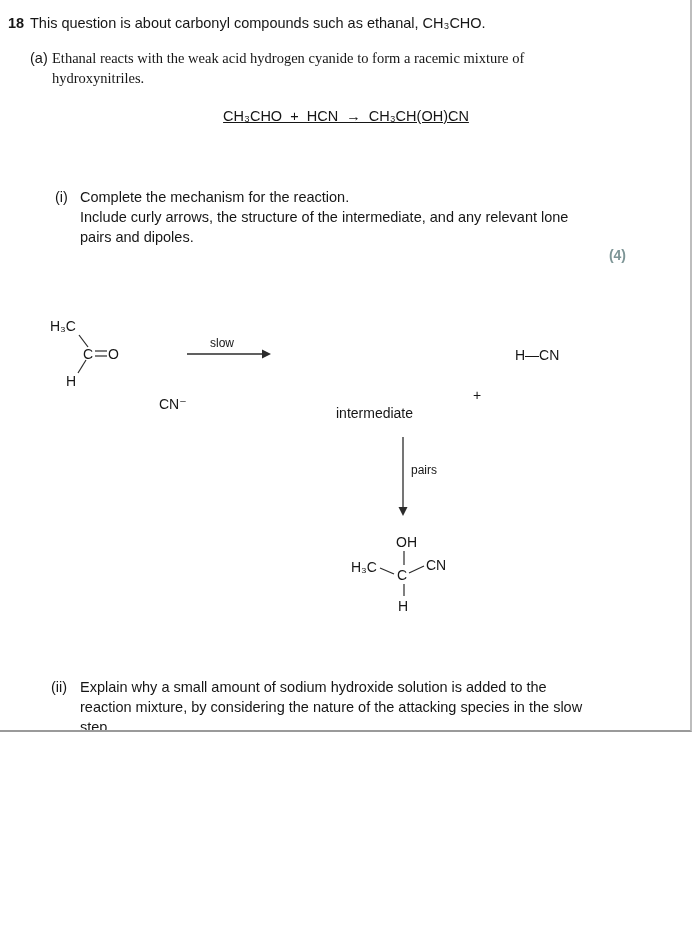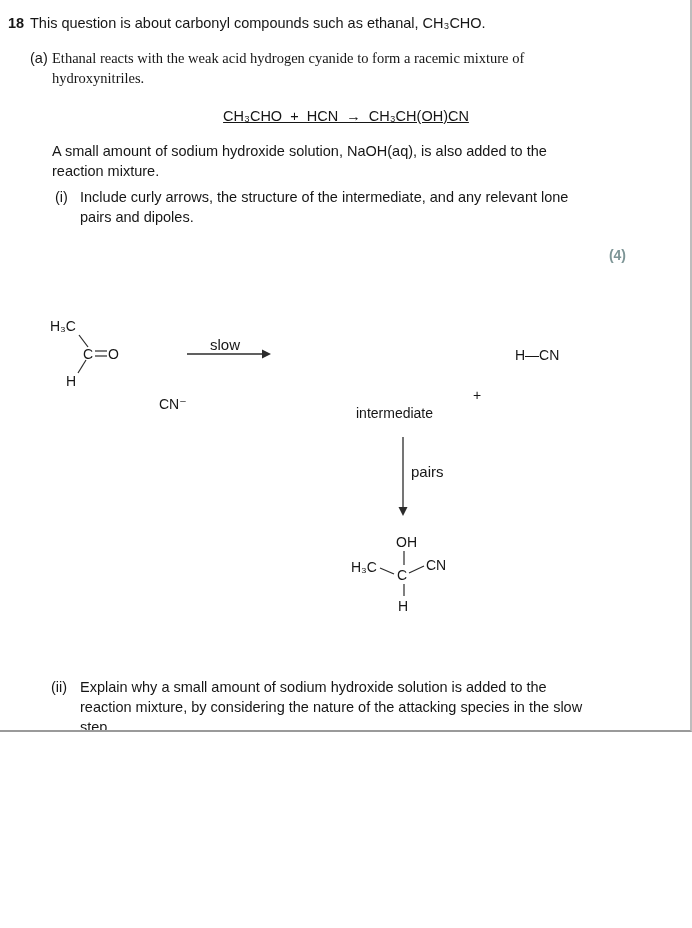--- a/index.html
+++ b/index.html
@@ -29,46 +29,46 @@
   .part-i .text { width:512px; }
   .part-ii { position:absolute; top:677px; left:51px; }
   .part-ii .part-label { width:29px; }
   .part-ii .text { width:508px; }
   .marks { position:absolute; right:64px; color:var(--marks-color,#7d9596); font-weight:bold; font-size:14px; }
   .marks-4 { top:246px; }
   .marks-2 { top:729px; }
   .diagram { position:absolute; top:300px; left:0; width:692px; height:376px; }
   .diagram svg { position:absolute; top:0; left:0; }
   .dlabel { position:absolute; white-space:pre; font-size:14px; }
-  .small-label { font-size:15px; }
+  .small-label { font-size:12px; }
   .answer-lines { position:absolute; top:746px; left:3px; width:681px; }
   .answer-line { height:37px; border-bottom:1px dashed #8f8f8f; }
 </style>
 </head>
 <body>
 
 <div class="page">
 
   <div class="q-header row">
     <span class="q-number">18</span>
     <span>This question is about carbonyl compounds such as ethanal, CH₃CHO.</span>
   </div>
 
   <div class="part-a row">
     <span class="part-label">(a)</span>
     <span class="text">Ethanal reacts with the weak acid hydrogen cyanide to form a racemic mixture of hydroxynitriles.</span>
   </div>
 
   <div class="equation">CH₃CHO  +  HCN  →  CH₃CH(OH)CN</div>
 
-  <div class="note">A small amount of sodium hydroxide solution, NaOH(aq), is also added to the reaction mixture.</div>
 
   <div class="part-i row">
     <span class="part-label">(i)</span>
     <span class="text">
+      <span style="display:block;">Complete the mechanism for the reaction.</span>
       <span style="display:block;">Include curly arrows, the structure of the intermediate, and any relevant lone pairs and dipoles.</span>
     </span>
   </div>
 
   <div class="marks marks-4">(4)</div>
 
   <div class="diagram">
     <svg width="692" height="376" viewBox="0 0 692 376">
 
       <g stroke="#2b2b2b" stroke-width="1.2">
@@ -99,21 +99,21 @@
     <span class="dlabel" style="left:50px; top:17px;">H₃C</span>
     <span class="dlabel" style="left:83px; top:45px;">C</span>
     <span class="dlabel" style="left:108px; top:45px;">O</span>
     <span class="dlabel" style="left:66px; top:72px;">H</span>
 
     <span class="dlabel small-label" style="left:210px; top:35px;">slow</span>
     <span class="dlabel" style="left:159px; top:95px;">CN⁻</span>
 
     <span class="dlabel" style="left:515px; top:46px;">H—CN</span>
     <span class="dlabel" style="left:473px; top:86px;">+</span>
-    <span class="dlabel" style="left:356px; top:104px;">intermediate</span>
+    <span class="dlabel" style="left:336px; top:104px;">intermediate</span>
     <span class="dlabel small-label" style="left:411px; top:162px;">pairs</span>
 
     <span class="dlabel" style="left:396px; top:233px;">OH</span>
     <span class="dlabel" style="left:351px; top:258px;">H₃C</span>
     <span class="dlabel" style="left:397px; top:266px;">C</span>
     <span class="dlabel" style="left:426px; top:256px;">CN</span>
     <span class="dlabel" style="left:398px; top:297px;">H</span>
   </div>
 
   <div class="part-ii row">

